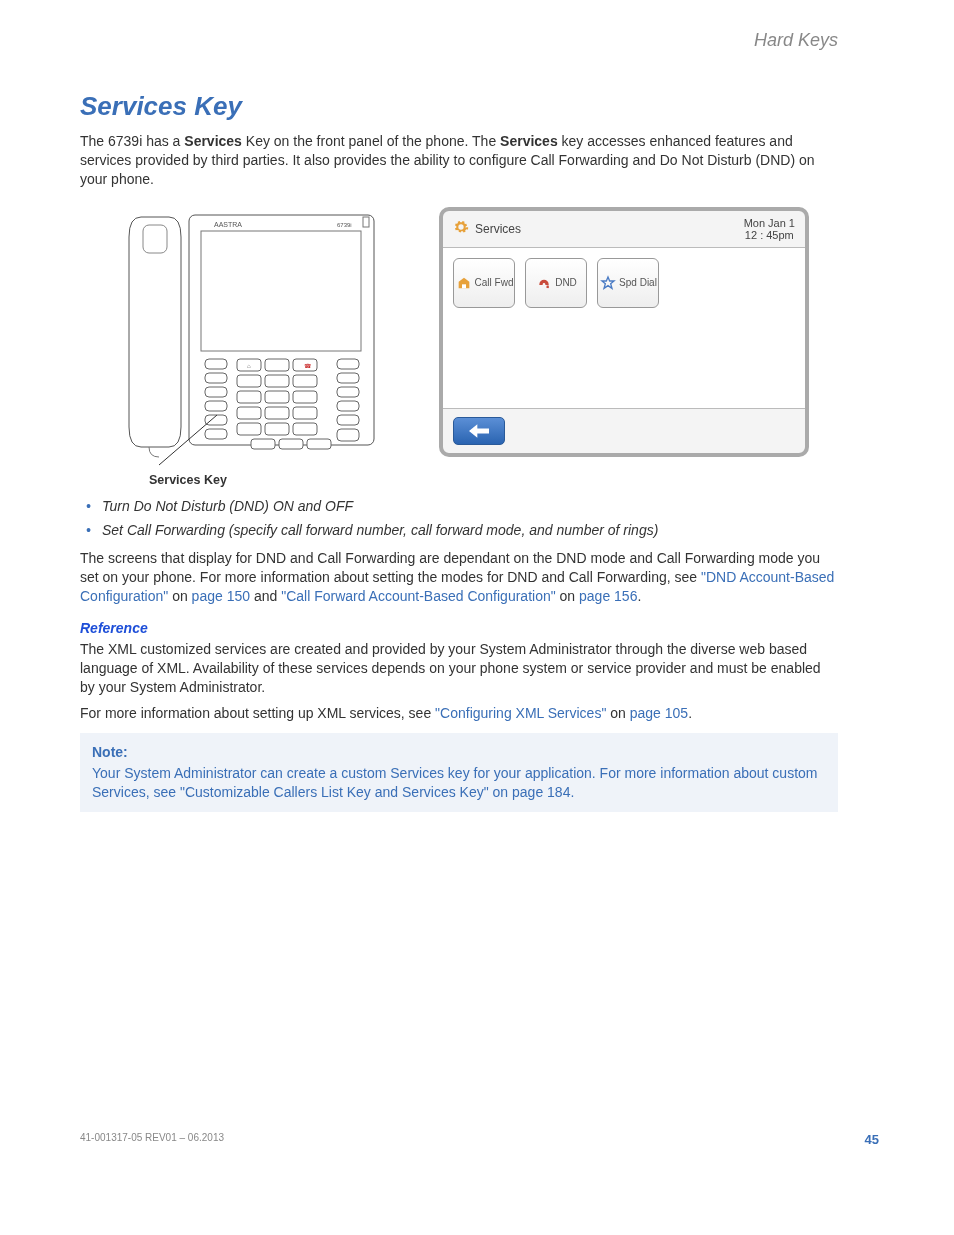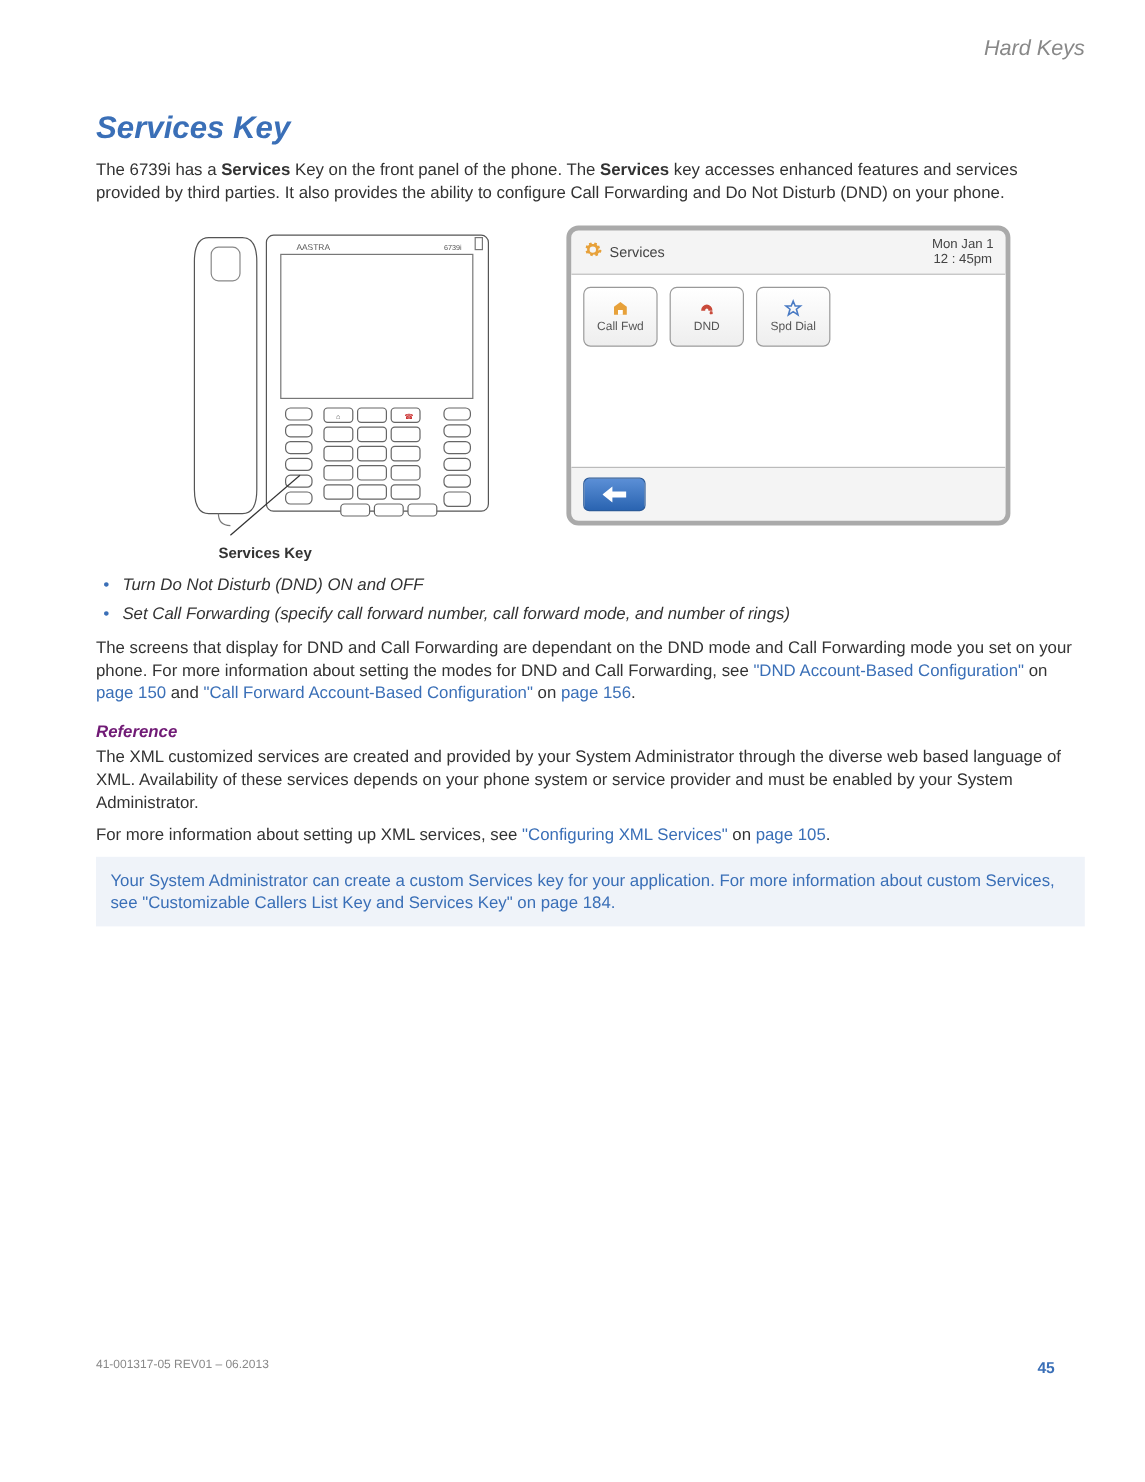--- a/index.html
+++ b/index.html
@@ -6,21 +6,21 @@
   body {
     font-family: "Myriad Pro", "Segoe UI", Arial, sans-serif;
     font-size: 14px;
     color: #333;
     width: 954px;
     height: 1235px;
     position: relative;
     background: #fff;
   }
   .page {
-    padding: 30px 50px 0 80px;
+    padding: 30px 116px 0 80px;
   }
   .running-head {
     text-align: right;
     font-style: italic;
     color: #888;
     font-size: 18px;
     margin-bottom: 40px;
   }
   h1.section-title {
     color: #3a6fb7;
@@ -69,21 +69,21 @@
     display: flex;
     gap: 10px;
     align-items: flex-start;
   }
   .svc-btn {
     width: 62px; height: 50px;
     border: 1px solid #999;
     border-radius: 6px;
     background: linear-gradient(#fff,#eee);
     display: flex;
-    flex-direction: column;
+    flex-direction: row;
     align-items: center;
     justify-content: center;
     font-size: 10px;
     color: #555;
     gap: 2px;
   }
   .svc-btn svg { width: 18px; height: 16px; }
   .screen-footer {
     padding: 8px 10px;
     display: flex;
@@ -94,21 +94,21 @@
     background: linear-gradient(#5b8fd6,#2a64b1);
     border: 1px solid #2a5a99;
     display: flex; align-items: center; justify-content: center;
   }
   ul.bullets { list-style: none; margin: 6px 0 10px 0; }
   ul.bullets li { position: relative; padding-left: 22px; margin: 6px 0; line-height: 1.3; font-style: italic; }
   ul.bullets li::before {
     content: "•"; color: #3a6fb7; position: absolute; left: 6px; top: 0; font-size: 14px;
   }
   a.link { color: #3a6fb7; text-decoration: none; }
-  .subhead { font-weight: bold; font-style: italic; color: #701a75; margin: 14px 0 4px 0; font-size: 14px; }
+  .subhead { font-weight: bold; font-style: italic; color: #1d4ed8; margin: 14px 0 4px 0; font-size: 14px; }
   .note-box {
     background: #eff3f9;
     padding: 10px 12px;
     margin-top: 10px;
     color: #3a6fb7;
     font-size: 14px;
     line-height: 1.35;
   }
   .note-box .note-label { font-weight: bold; display: block; margin-bottom: 2px; }
   .footer {
@@ -253,20 +253,21 @@
     <span>The screens that display for DND and Call Forwarding are dependant on the DND mode and Call Forwarding mode you set on your phone. For more information about setting the modes for DND and Call Forwarding, see </span><a class="link">"DND Account-Based Configuration"</a><span> on </span><a class="link">page 150</a><span> and </span><a class="link">"Call Forward Account-Based Configuration"</a><span> on </span><a class="link">page 156</a><span>.</span>
   </p>
 
   <div class="subhead">Reference</div>
   <p class="body">The XML customized services are created and provided by your System Administrator through the diverse web based language of XML. Availability of these services depends on your phone system or service provider and must be enabled by your System Administrator.</p>
   <p class="body">
     <span>For more information about setting up XML services, see </span><a class="link">"Configuring XML Services"</a><span> on </span><a class="link">page 105</a><span>.</span>
   </p>
 
   <div class="note-box">
+    <span class="note-label">Note:</span>
     <span>Your System Administrator can create a custom Services key for your application. For more information about custom Services, see </span><a class="link">"Customizable Callers List Key and Services Key"</a><span> on </span><a class="link">page 184</a><span>.</span>
   </div>
 </div>
 
 <div class="footer">
   <span>41-001317-05 REV01 – 06.2013</span>
   <span class="pagenum">45</span>
 </div>
 
 </body></html>

